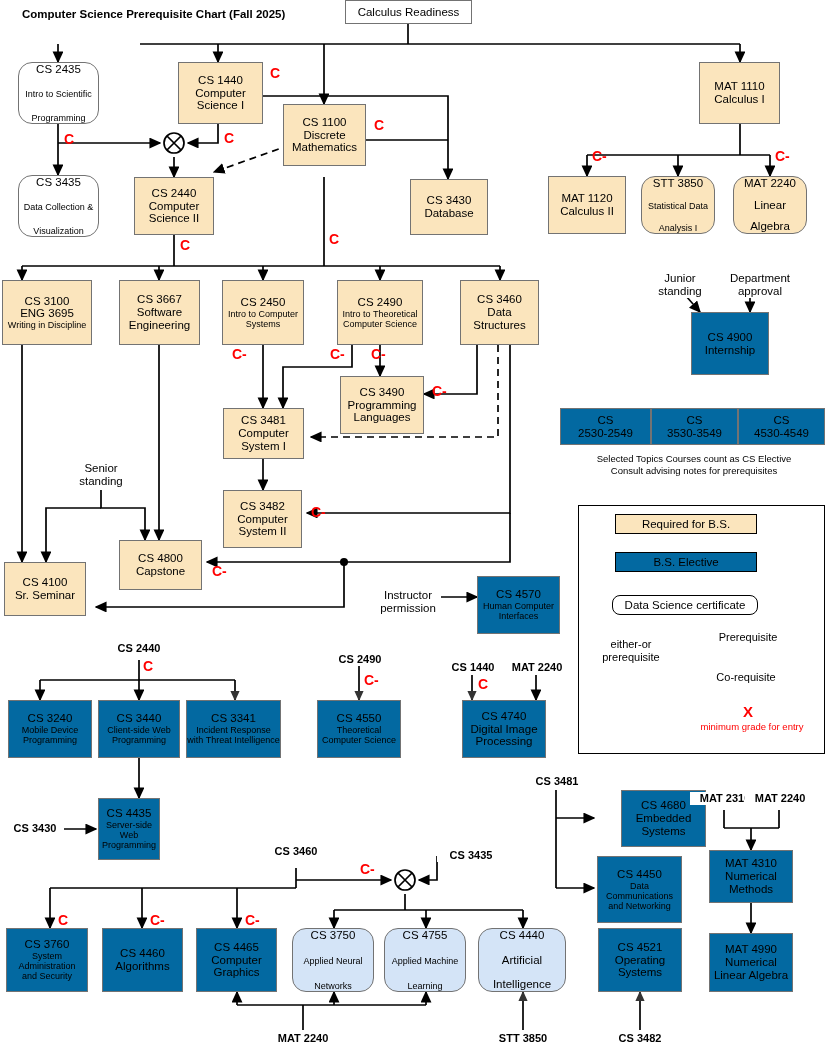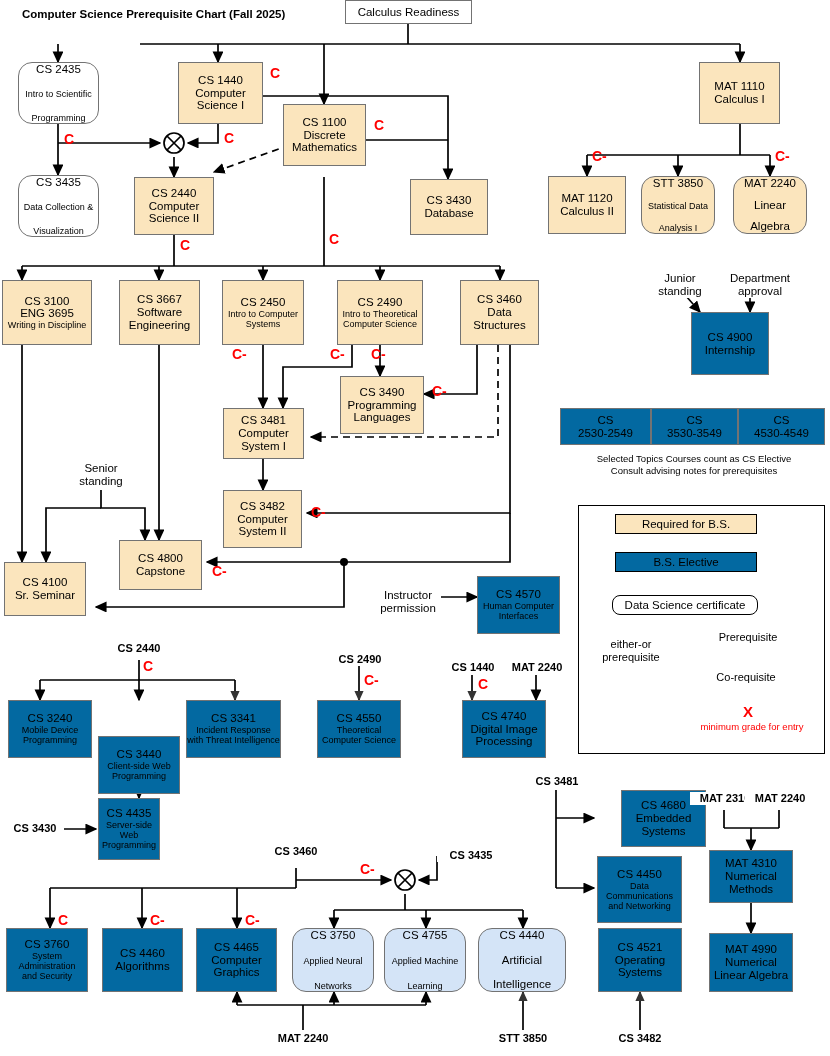--- a/index.html
+++ b/index.html
@@ -335,21 +335,21 @@
     <span class="n1">CS 4570</span>
     <span class="n2">Human Computer</span>
     <span class="n2">Interfaces</span>
   </div>
 
   <div class="node elec" style="left:8px;top:700px;width:84px;height:58px;">
     <span class="n1">CS 3240</span>
     <span class="n2">Mobile Device</span>
     <span class="n2">Programming</span>
   </div>
-  <div class="node elec" style="left:98px;top:736px;width:82px;height:58px;">
+  <div class="node elec" style="left:98px;top:700px;width:82px;height:58px;">
     <span class="n1">CS 3440</span>
     <span class="n2">Client-side Web</span>
     <span class="n2">Programming</span>
   </div>
   <div class="node elec" style="left:186px;top:700px;width:95px;height:58px;">
     <span class="n1">CS 3341</span>
     <span class="n2">Incident Response</span>
     <span class="n2">with Threat Intelligence</span>
   </div>
   <div class="node elec" style="left:317px;top:700px;width:84px;height:58px;">

